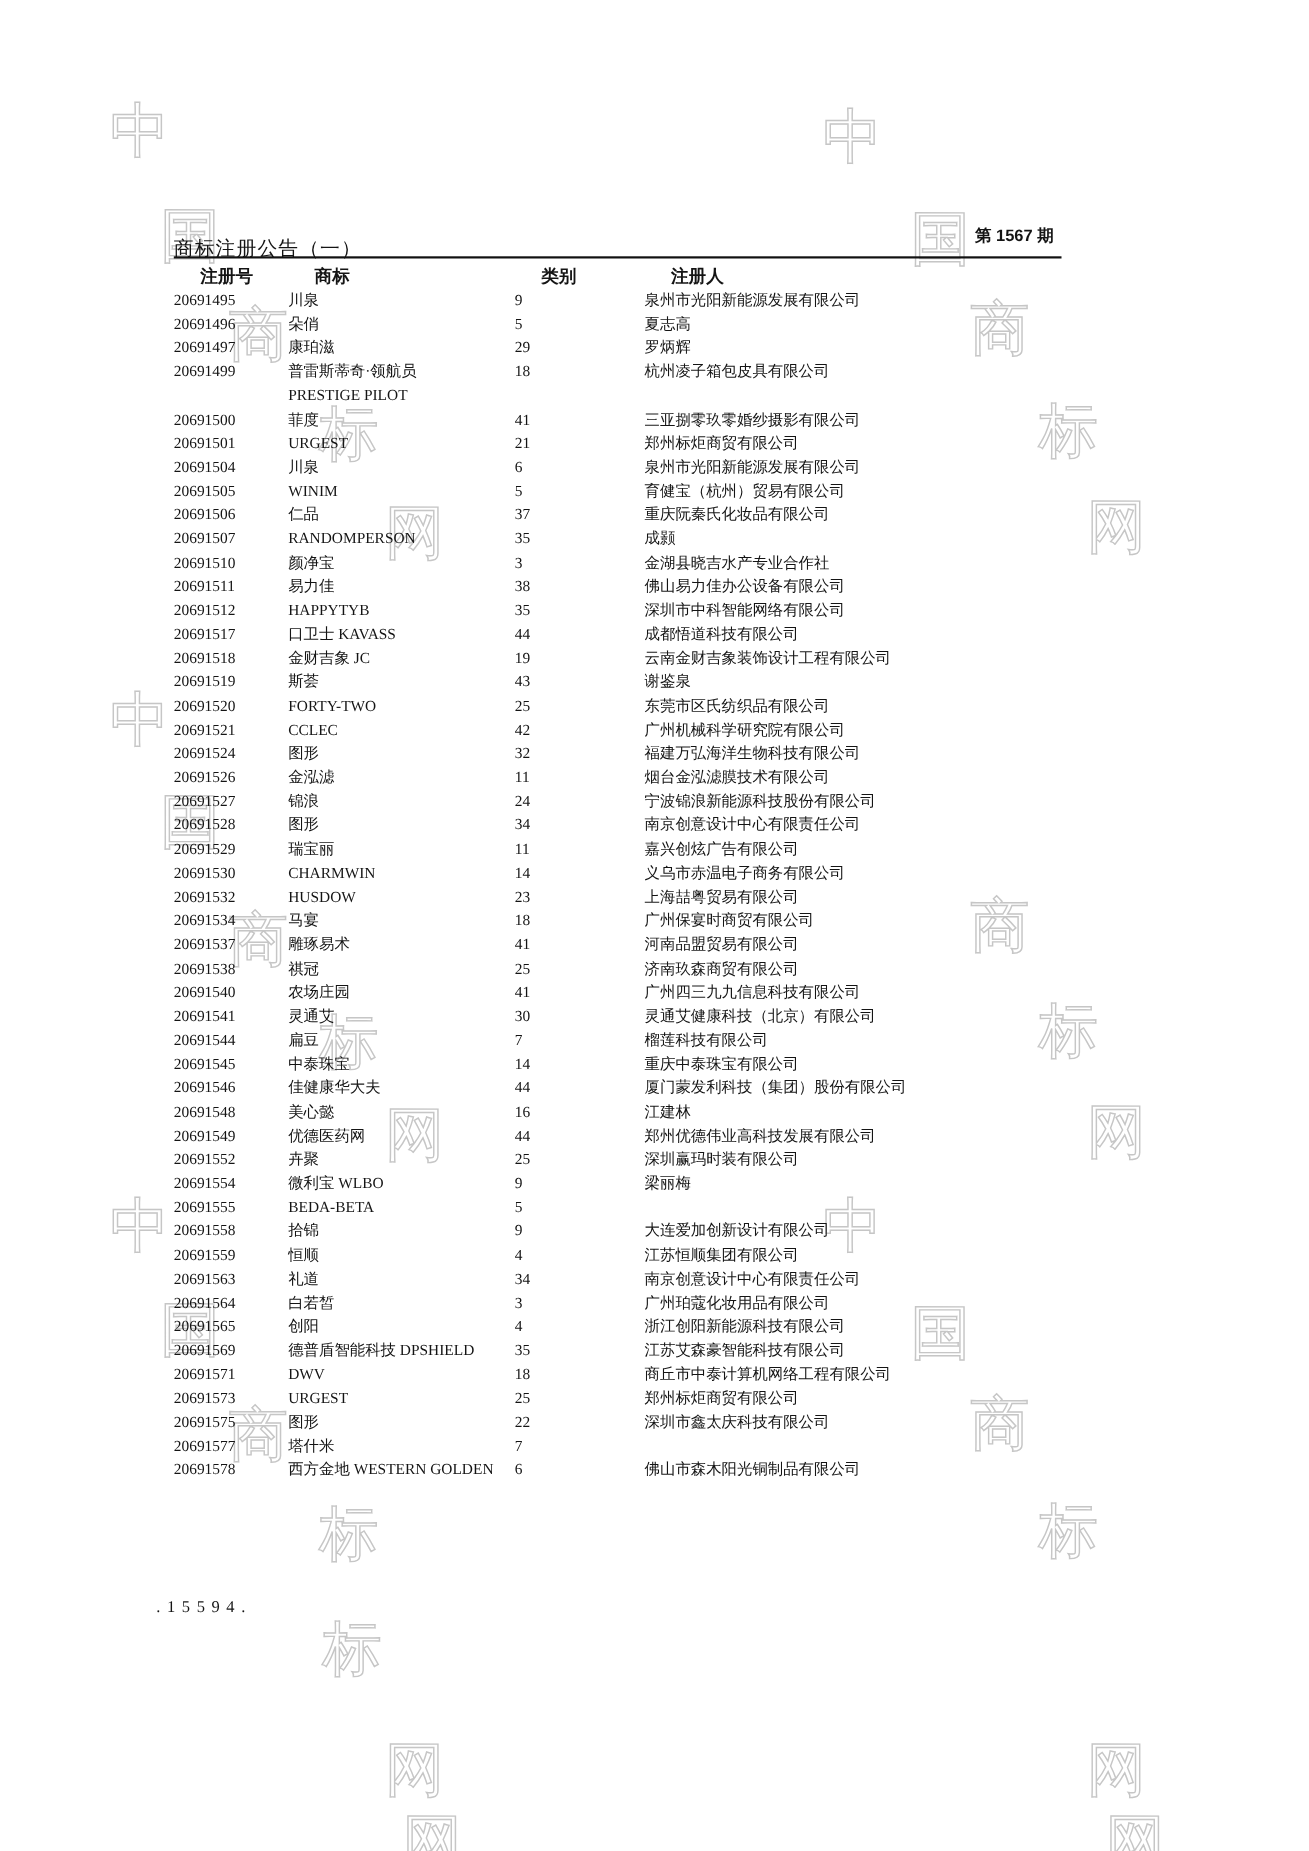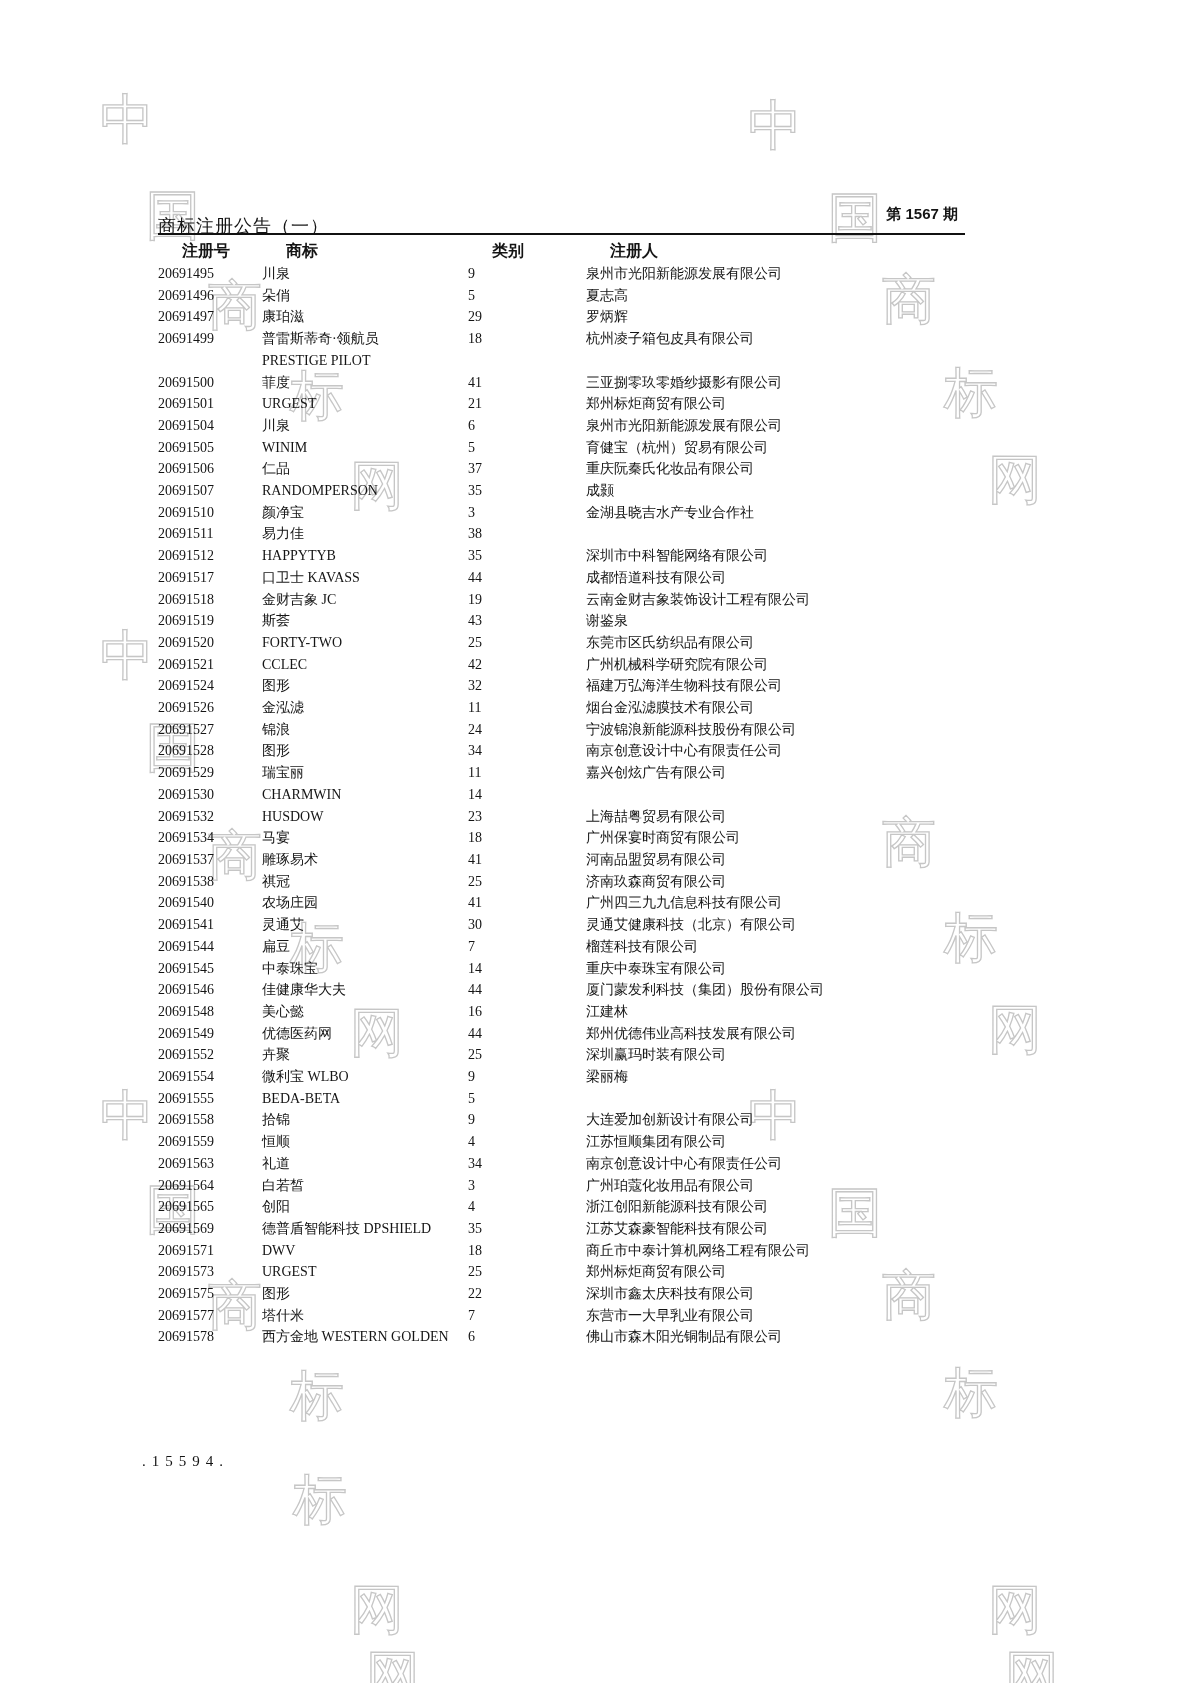--- a/index.html
+++ b/index.html
@@ -172,20 +172,21 @@
       <div class="trow">
         <span class="tcell">20691510</span>
         <span class="tcell">颜净宝</span>
         <span class="tcell">3</span>
         <span class="tcell">金湖县晓吉水产专业合作社</span>
       </div>
       <div class="trow">
         <span class="tcell">20691511</span>
         <span class="tcell">易力佳</span>
         <span class="tcell">38</span>
+        <span class="tcell">佛山易力佳办公设备有限公司</span>
       </div>
       <div class="trow">
         <span class="tcell">20691512</span>
         <span class="tcell">HAPPYTYB</span>
         <span class="tcell">35</span>
         <span class="tcell">深圳市中科智能网络有限公司</span>
       </div>
       <div class="trow">
         <span class="tcell">20691517</span>
         <span class="tcell">口卫士 KAVASS</span>
@@ -243,20 +244,21 @@
       <div class="trow">
         <span class="tcell">20691529</span>
         <span class="tcell">瑞宝丽</span>
         <span class="tcell">11</span>
         <span class="tcell">嘉兴创炫广告有限公司</span>
       </div>
       <div class="trow">
         <span class="tcell">20691530</span>
         <span class="tcell">CHARMWIN</span>
         <span class="tcell">14</span>
+        <span class="tcell">义乌市赤温电子商务有限公司</span>
       </div>
       <div class="trow">
         <span class="tcell">20691532</span>
         <span class="tcell">HUSDOW</span>
         <span class="tcell">23</span>
         <span class="tcell">上海喆粤贸易有限公司</span>
       </div>
       <div class="trow">
         <span class="tcell">20691534</span>
         <span class="tcell">马宴</span>
@@ -385,21 +387,20 @@
       <div class="trow">
         <span class="tcell">20691575</span>
         <span class="tcell">图形</span>
         <span class="tcell">22</span>
         <span class="tcell">深圳市鑫太庆科技有限公司</span>
       </div>
       <div class="trow">
         <span class="tcell">20691577</span>
         <span class="tcell">塔什米</span>
         <span class="tcell">7</span>
-        <span class="tcell">东营市一大早乳业有限公司</span>
       </div>
       <div class="trow">
         <span class="tcell">20691578</span>
         <span class="tcell">西方金地 WESTERN GOLDEN</span>
         <span class="tcell">6</span>
         <span class="tcell">佛山市森木阳光铜制品有限公司</span>
       </div>
     </div>
 
   <div class="footer">.15594.</div>

